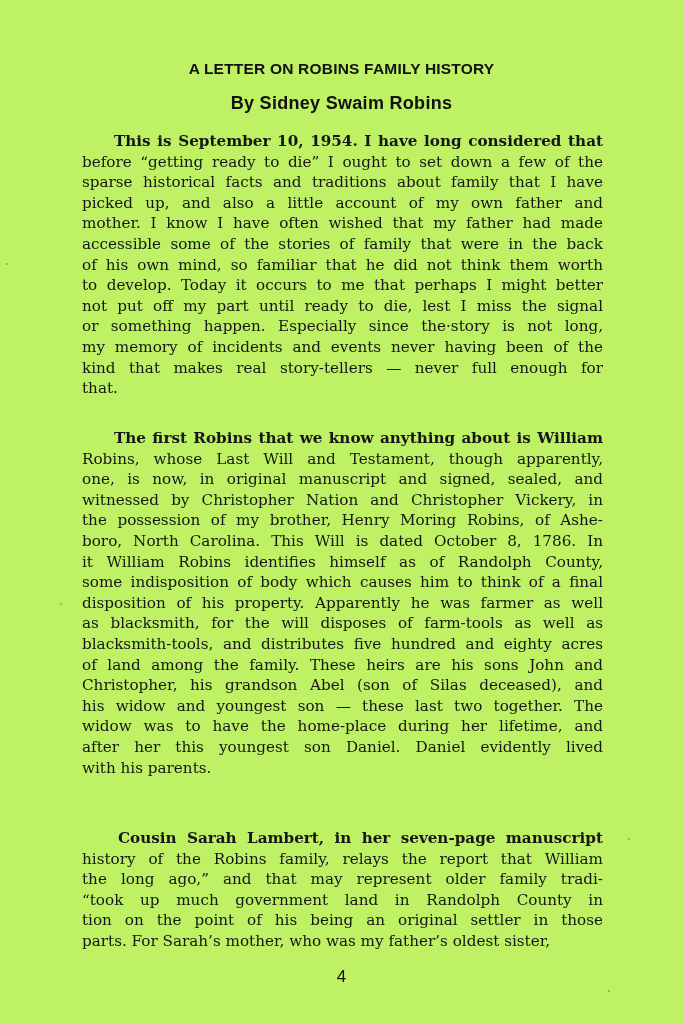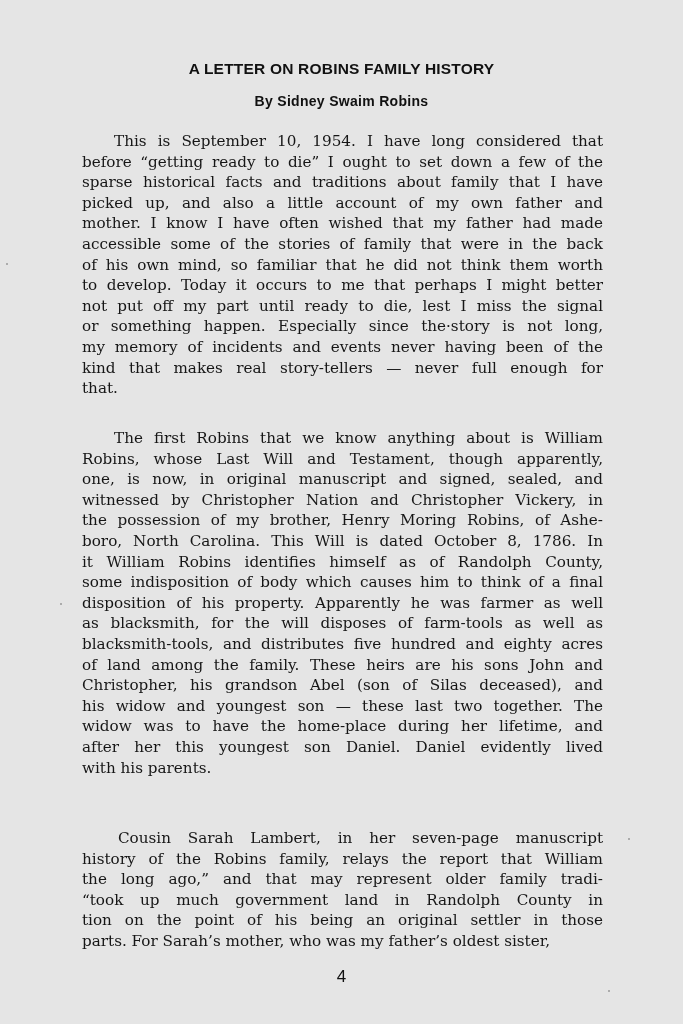--- a/index.html
+++ b/index.html
@@ -1,35 +1,35 @@
 <!DOCTYPE html>
 <html><head>
 <meta charset="utf-8">
 <style>
   html, body { margin: 0; padding: 0; background: #ffffff; }
   body { width: 683px; height: 1024px; position: relative; overflow: hidden; }
-  .page { position: absolute; left: 0; top: 0; width: 683px; height: 1024px; background: #e5e5e5; }
+  .page { position: absolute; left: 0; top: 0; width: 683px; height: 1024px; background: #bef264; }
   .title {
     position: absolute; left: 0; width: 683px; top: 60px;
     text-align: center; font-family: "Liberation Sans", sans-serif; font-weight: bold;
     font-size: 15.5px; letter-spacing: 0.2px; color: #111;
   }
   .byline {
     position: absolute; left: 0; width: 683px; top: 93px;
     text-align: center; font-family: "Liberation Sans", sans-serif; font-weight: bold;
-    font-size: 14px; letter-spacing: 0.3px; color: #111;
+    font-size: 18px; letter-spacing: 0.3px; color: #111;
   }
   .body {
     position: absolute; left: 82px; width: 521px;
     font-family: "DejaVu Serif", serif; font-size: 15.2px; line-height: 20.6px;
     color: #161616; text-align: justify;
   }
   .line { display: block; white-space: nowrap; text-align: justify; text-align-last: justify; height: 20.6px; }
   .line.last { text-align-last: left; }
-  .line.indent { padding-left: 32px; }
+  .line.indent { padding-left: 32px; font-weight: bold; }
   #p1 { top: 131px; }
   #p2 { top: 428px; }
   #p3 { top: 828px; }
   #p3 .line { padding-left: 0; }
   #p3 .line.indent { padding-left: 36px; }
   .pagenum {
     position: absolute; left: 0; width: 683px; top: 967px; text-align: center;
     font-family: "Liberation Sans", sans-serif; font-size: 17px; color: #111;
   }
   .speck { position: absolute; width: 2px; height: 2px; background: #999; border-radius: 50%; }

